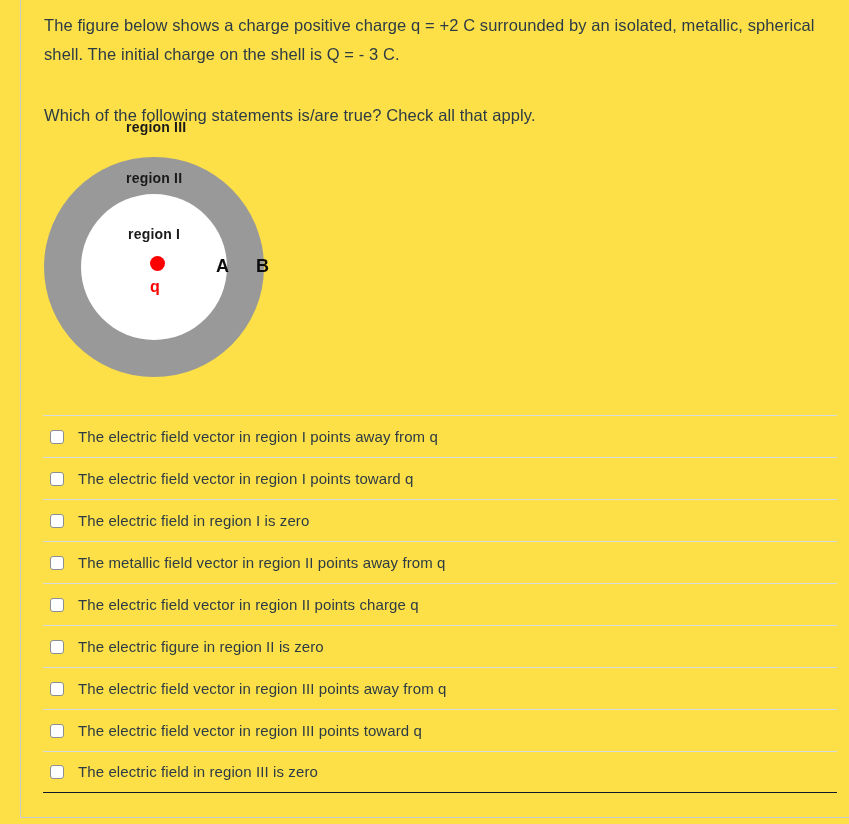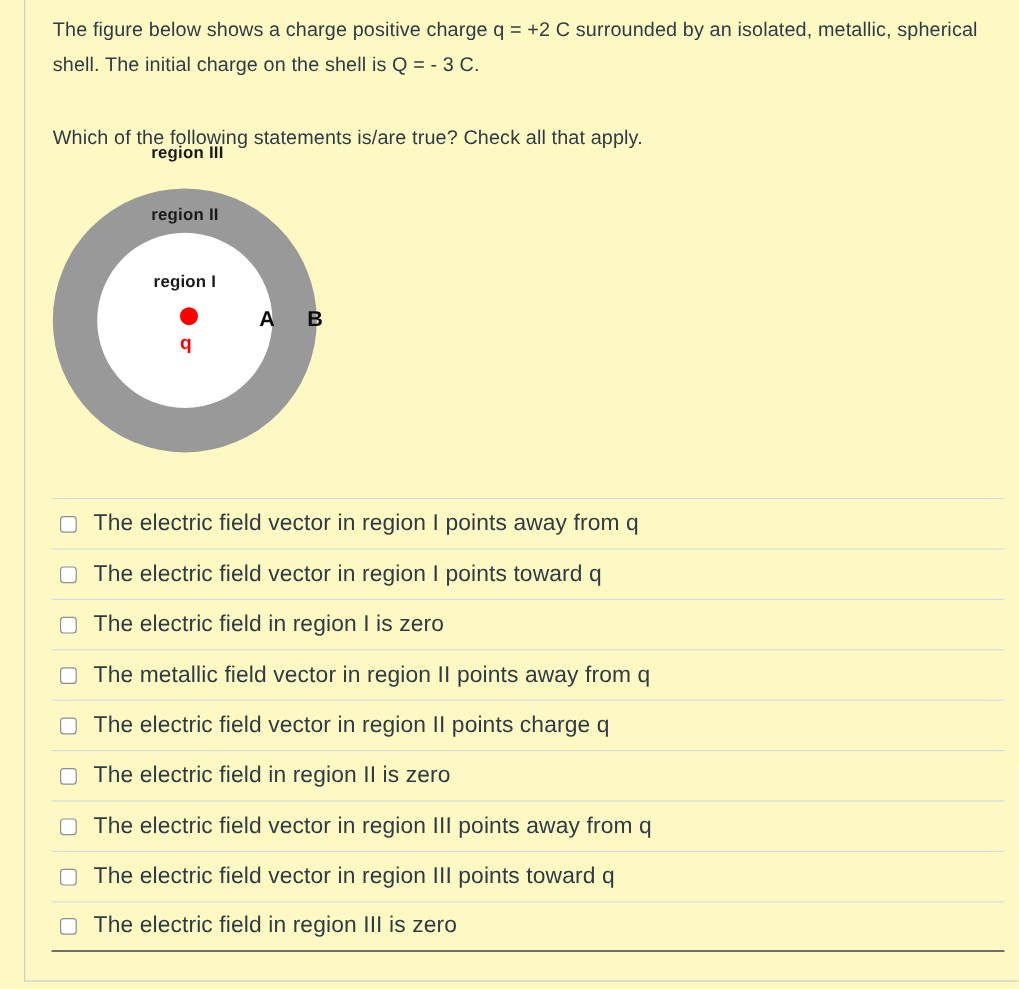--- a/index.html
+++ b/index.html
@@ -13,21 +13,21 @@
     font-family: "Liberation Sans", sans-serif;
     color: #2d3b45;
     overflow: hidden;
   }
 
   #page {
     position: relative;
     width: 849px;
     height: 824px;
     box-sizing: border-box;
-    background: #fef9c3;
+    background: #fde047;
   }
 
   
   .left-rule {
     position: absolute;
     left: 20px;
     top: 0;
     width: 1px;
     height: 818px;
     background: #c7cdd1;
@@ -148,21 +148,21 @@
     width: 14px;
     height: 14px;
     min-width: 14px;
     border: 1px solid #8a8f94;
     border-radius: 3px;
     background: #ffffff;
     margin-left: 7px;
     margin-right: 14px;
   }
   .answer-text {
-    font-size: 19px;
+    font-size: 15px;
     line-height: 20px;
     color: #2d3b45;
     letter-spacing: 0.1px;
     white-space: nowrap;
   }
 </style>
 </head>
 <body>
 
 <div id="page">
@@ -212,21 +212,21 @@
       <div class="answer-text">The metallic field vector in region II points away from q</div>
     </div>
 
     <div class="answer-row">
       <div class="cb"></div>
       <div class="answer-text">The electric field vector in region II points charge q</div>
     </div>
 
     <div class="answer-row">
       <div class="cb"></div>
-      <div class="answer-text">The electric field in region II is zero</div>
+      <div class="answer-text">The electric figure in region II is zero</div>
     </div>
 
     <div class="answer-row">
       <div class="cb"></div>
       <div class="answer-text">The electric field vector in region III points away from q</div>
     </div>
 
     <div class="answer-row">
       <div class="cb"></div>
       <div class="answer-text">The electric field vector in region III points toward q</div>

